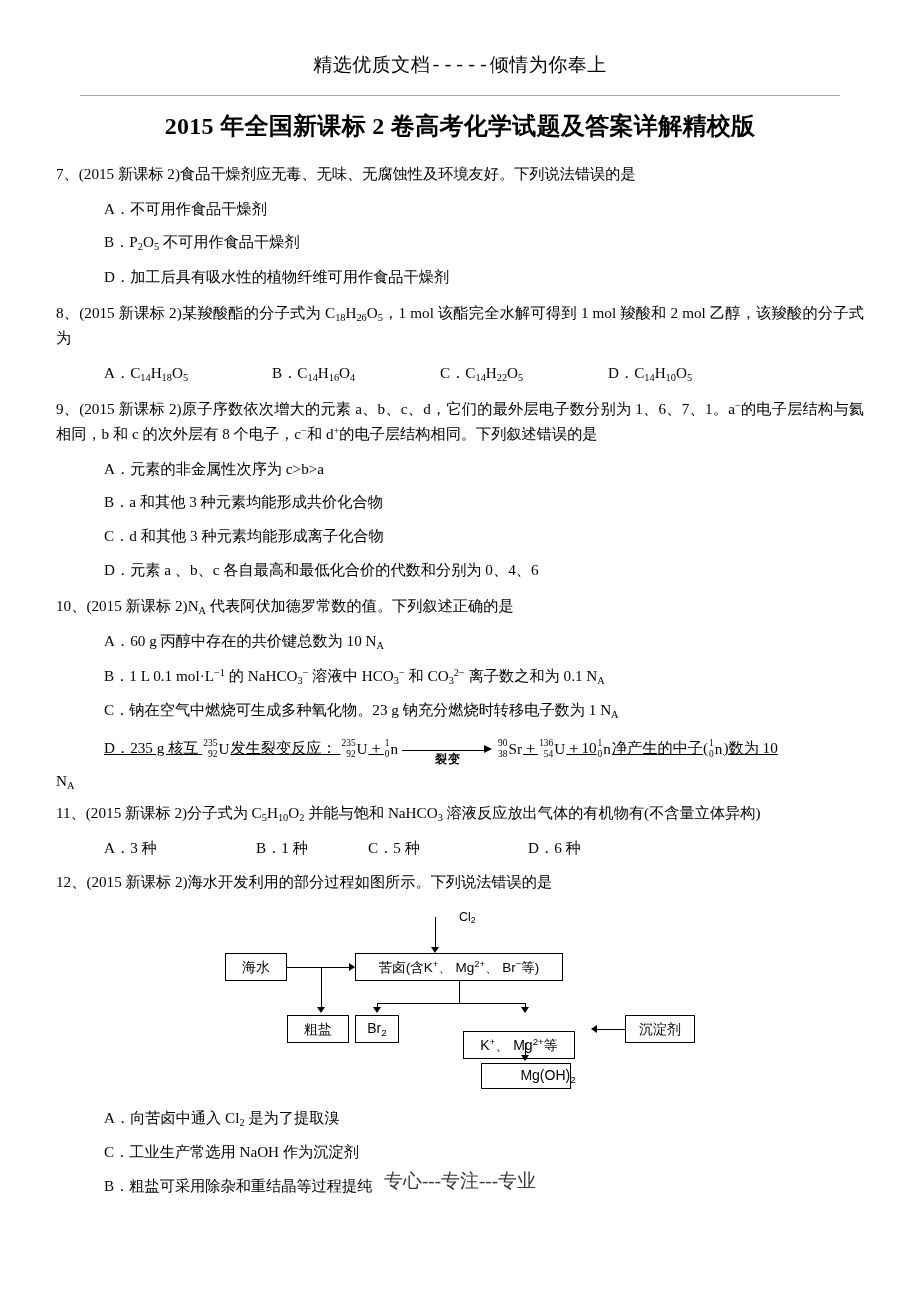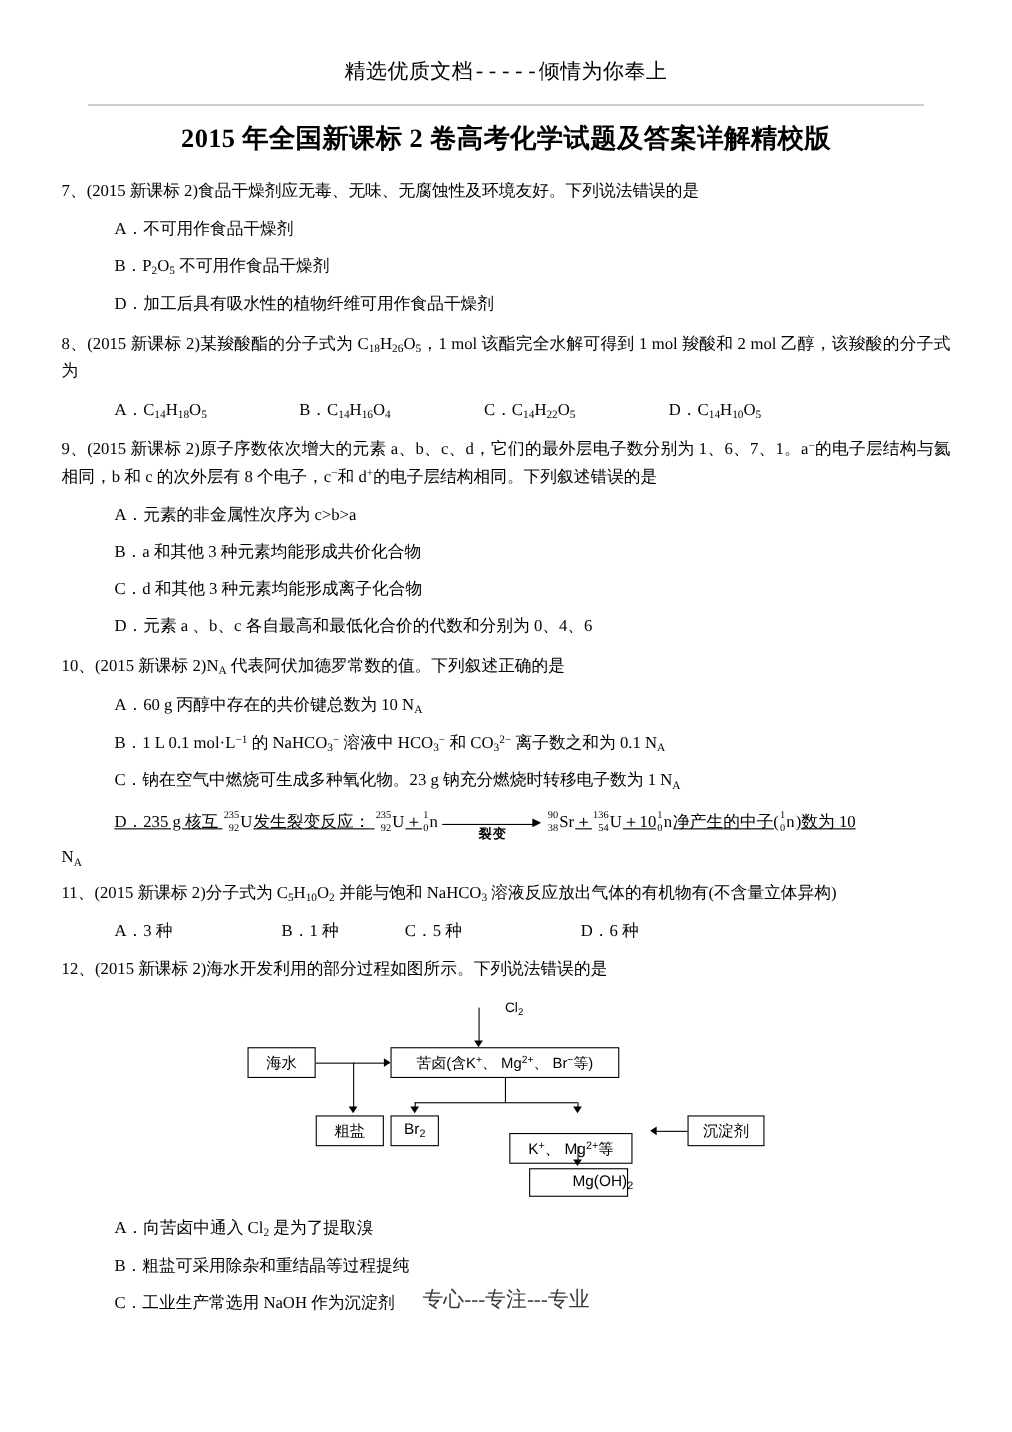--- a/index.html
+++ b/index.html
@@ -334,23 +334,23 @@
           <span>Mg(OH)<sub style="font-size:0.7em;">2</sub></span>
         </div>
 
       </div>
     </div>
 
     <div class="opt" style="margin-top:30px;">
       <span>A．</span><span>向苦卤中通入 Cl<sub>2</sub> 是为了提取溴</span>
     </div>
     <div class="opt">
+      <span>C．</span><span>工业生产常选用 NaOH 作为沉淀剂</span>
+    </div>
+    <div class="opt">
       <span>B．</span><span>粗盐可采用除杂和重结晶等过程提纯</span>
     </div>
-    <div class="opt">
-      <span>C．</span><span>工业生产常选用 NaOH 作为沉淀剂</span>
-    </div>
 
   </div>
 
   <div class="doc-footer">专心---专注---专业</div>
 
 </div>
 
 </body></html>

